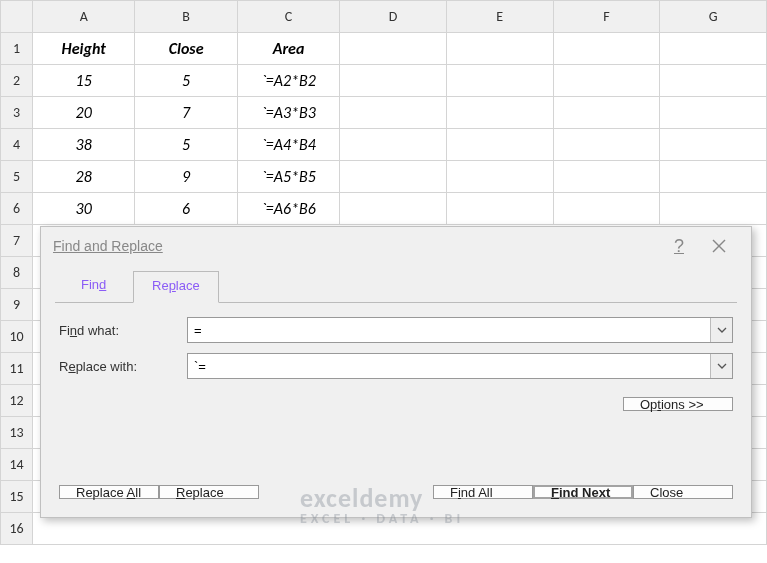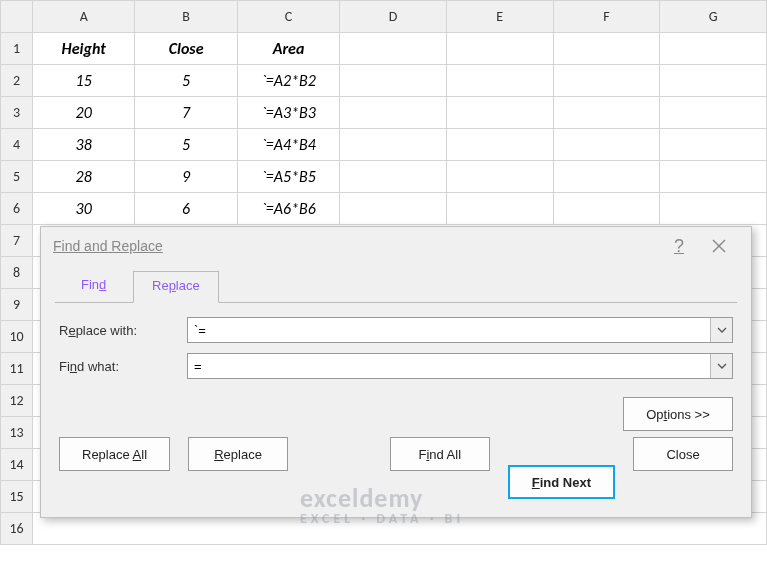--- a/index.html
+++ b/index.html
@@ -126,42 +126,40 @@
     background: #eee;
     display: flex; align-items: center; justify-content: center;
   }
   .row .combo .dd svg { width: 10px; height: 6px; }
   .opts {
     display: flex;
     justify-content: flex-end;
     padding: 8px 18px 0 18px;
   }
   .btn {
-    height: 34px;
+    height: 14px;
     min-width: 100px;
-    padding: 0 22px;
+    padding: 0 16px;
     border: 1px solid #999;
     background: #fdfdfd;
     font-size: 13px;
     color: #222;
     display: inline-flex;
     align-items: center;
-    justify-content: center;
+    justify-content: flex-start;
     cursor: default;
   }
   .btn.primary {
-    border: 2px solid #0ea5e9;
+    border: 2px solid #a3a3a3;
     font-weight: 600;
-    margin-top: 28px;
   }
   .buttons {
     position: absolute;
     left: 18px; right: 18px; bottom: 18px;
     display: flex;
-    gap: 18px;
   }
   .buttons .gap { flex: 1; }
   .u { text-decoration: underline; }
 
   .watermark {
     position: absolute;
     left: 300px; top: 450px;
     font-size: 26px;
     color: rgba(120,130,140,0.35);
     font-weight: bold;
@@ -312,41 +310,41 @@
     <div class="tab inactive" style="left:8px;">
       <span>Fin<span class="u">d</span></span>
     </div>
     <div class="tab active" style="left:78px;">
       <span>Re<span class="u">p</span>lace</span>
     </div>
   </div>
 
   <div class="form">
     <div class="row">
+      <div class="lbl">Fi<span class="u">n</span>d what:</div>
+      <div class="combo">
+        <input value="=" style="">
+        <div class="dd">
+          <svg viewBox="0 0 10 6">
+              <polyline points="1,1 5,5 9,1" fill="none" stroke="#555" stroke-width="1.3"></polyline>
+            </svg>
+        </div>
+      </div>
+    </div>
+    <div class="row">
       <div class="lbl">R<span class="u">e</span>place with:</div>
       <div class="combo">
         <input value="`=" style="">
         <div class="dd">
           <svg viewBox="0 0 10 6">
               <polyline points="1,1 5,5 9,1" fill="none" stroke="#555" stroke-width="1.3"></polyline>
             </svg>
         </div>
       </div>
     </div>
-    <div class="row">
-      <div class="lbl">Fi<span class="u">n</span>d what:</div>
-      <div class="combo">
-        <input value="=" style="">
-        <div class="dd">
-          <svg viewBox="0 0 10 6">
-              <polyline points="1,1 5,5 9,1" fill="none" stroke="#555" stroke-width="1.3"></polyline>
-            </svg>
-        </div>
-      </div>
-    </div>
   </div>
 
   <div class="opts">
     <div class="btn" style="min-width:110px;">
       <span>Op<span class="u">t</span>ions &gt;&gt;</span>
     </div>
   </div>
 
   <div class="buttons">
     <div class="btn">

